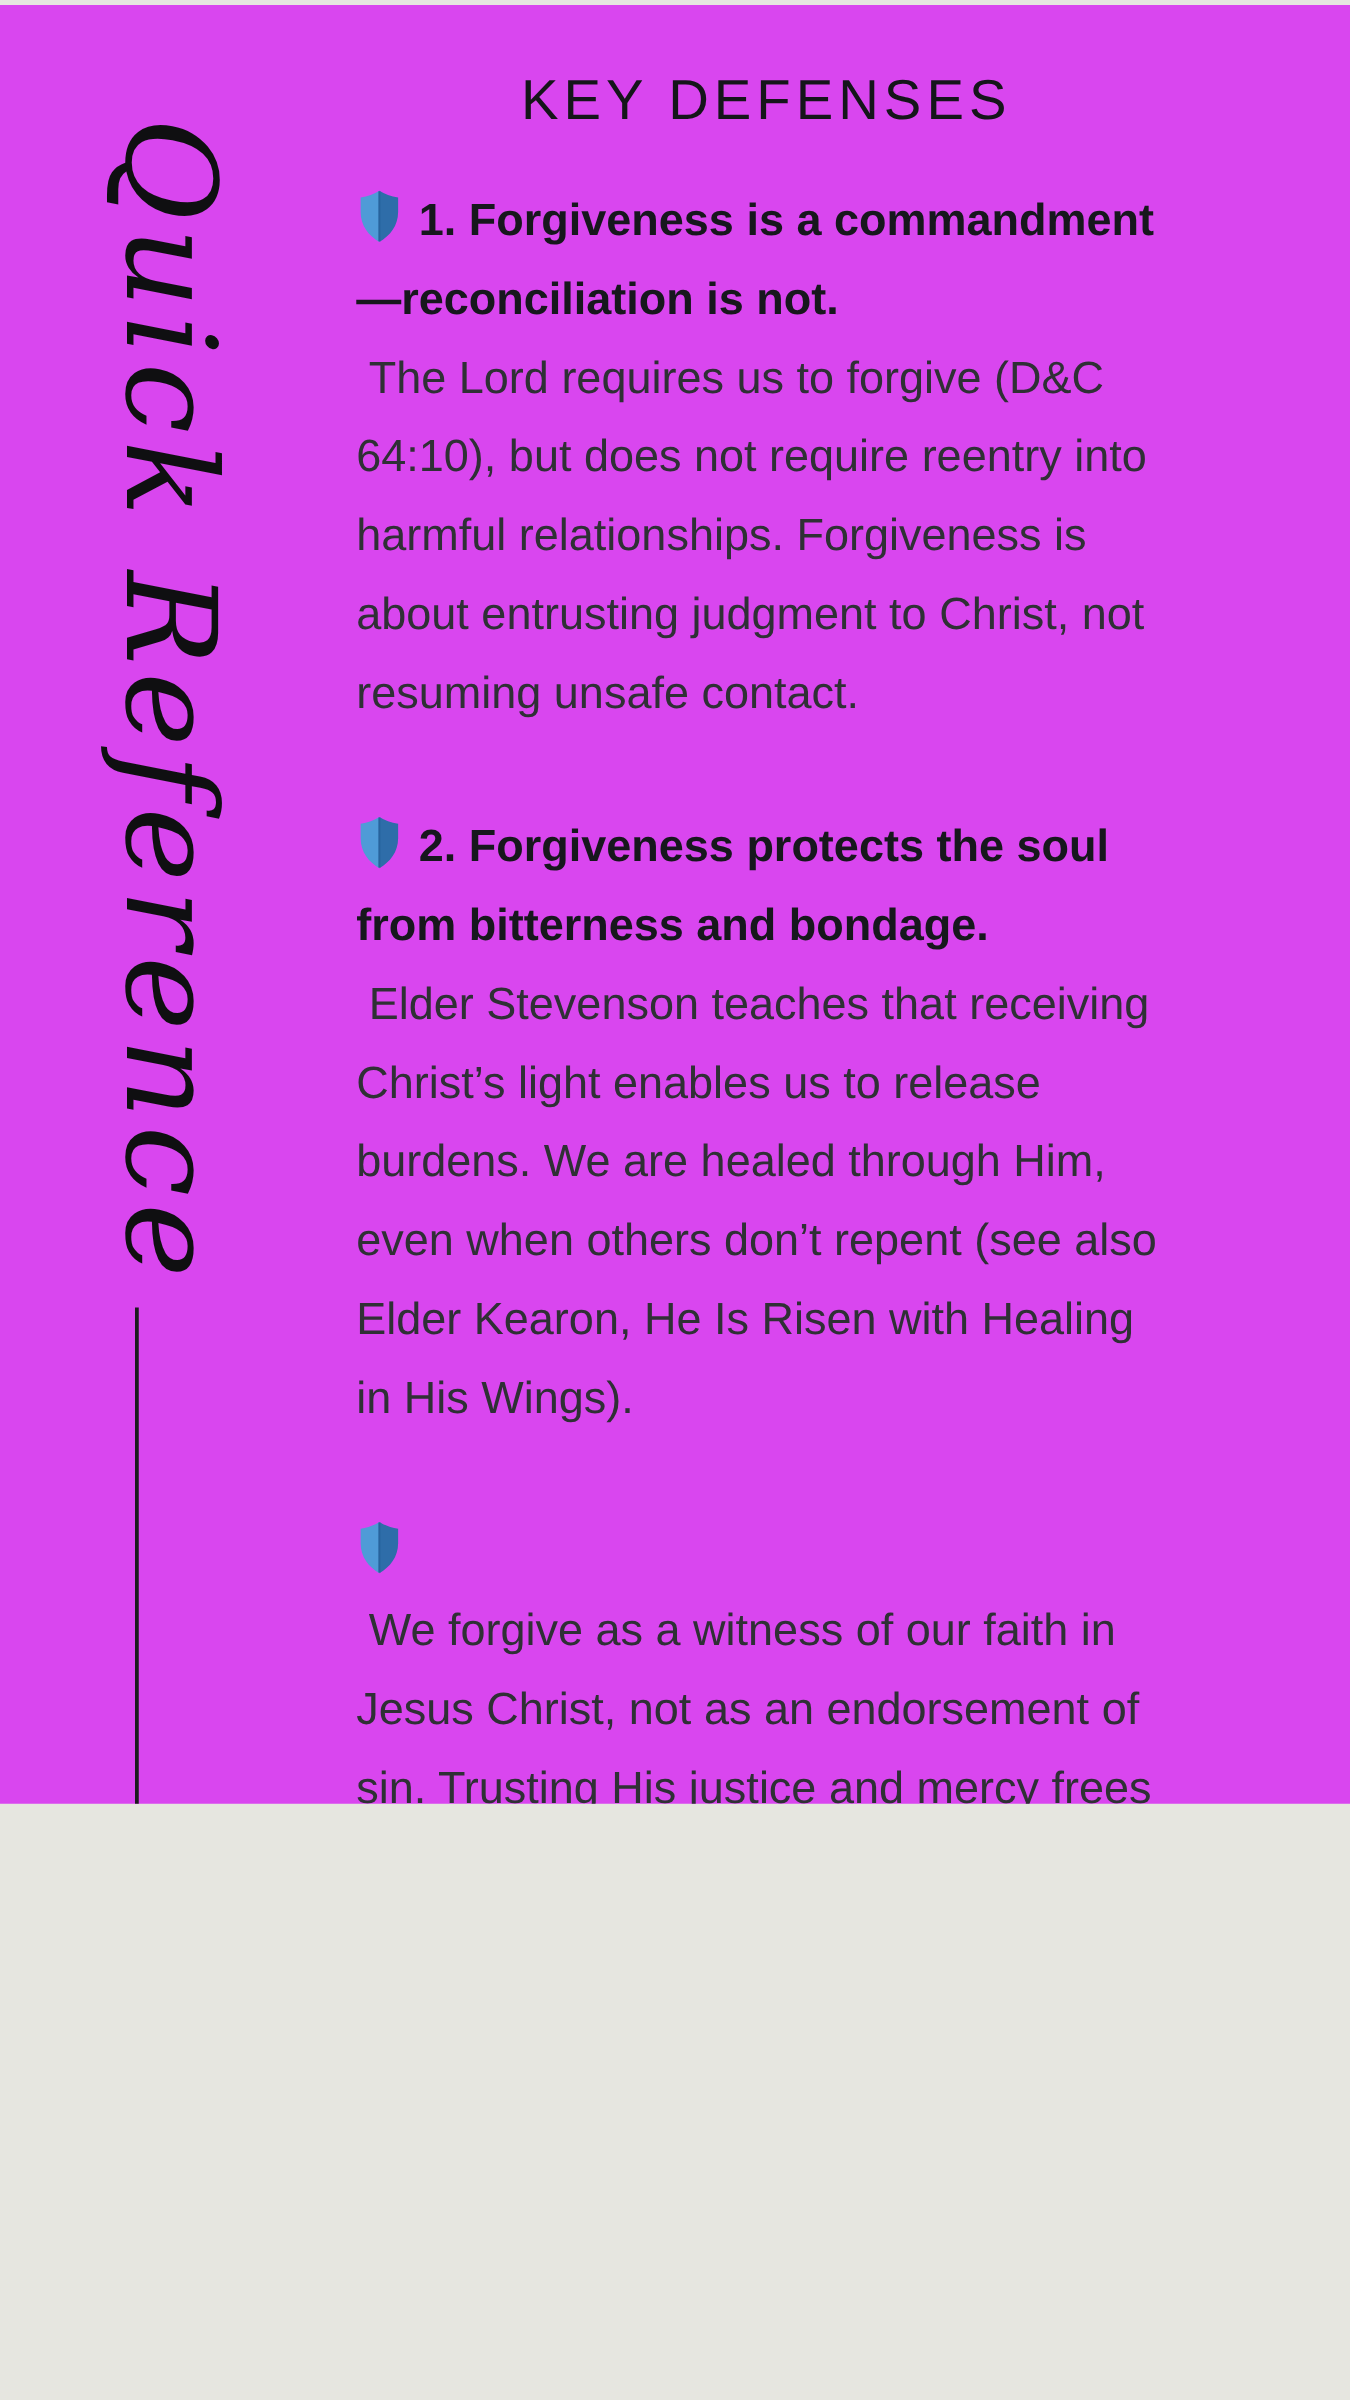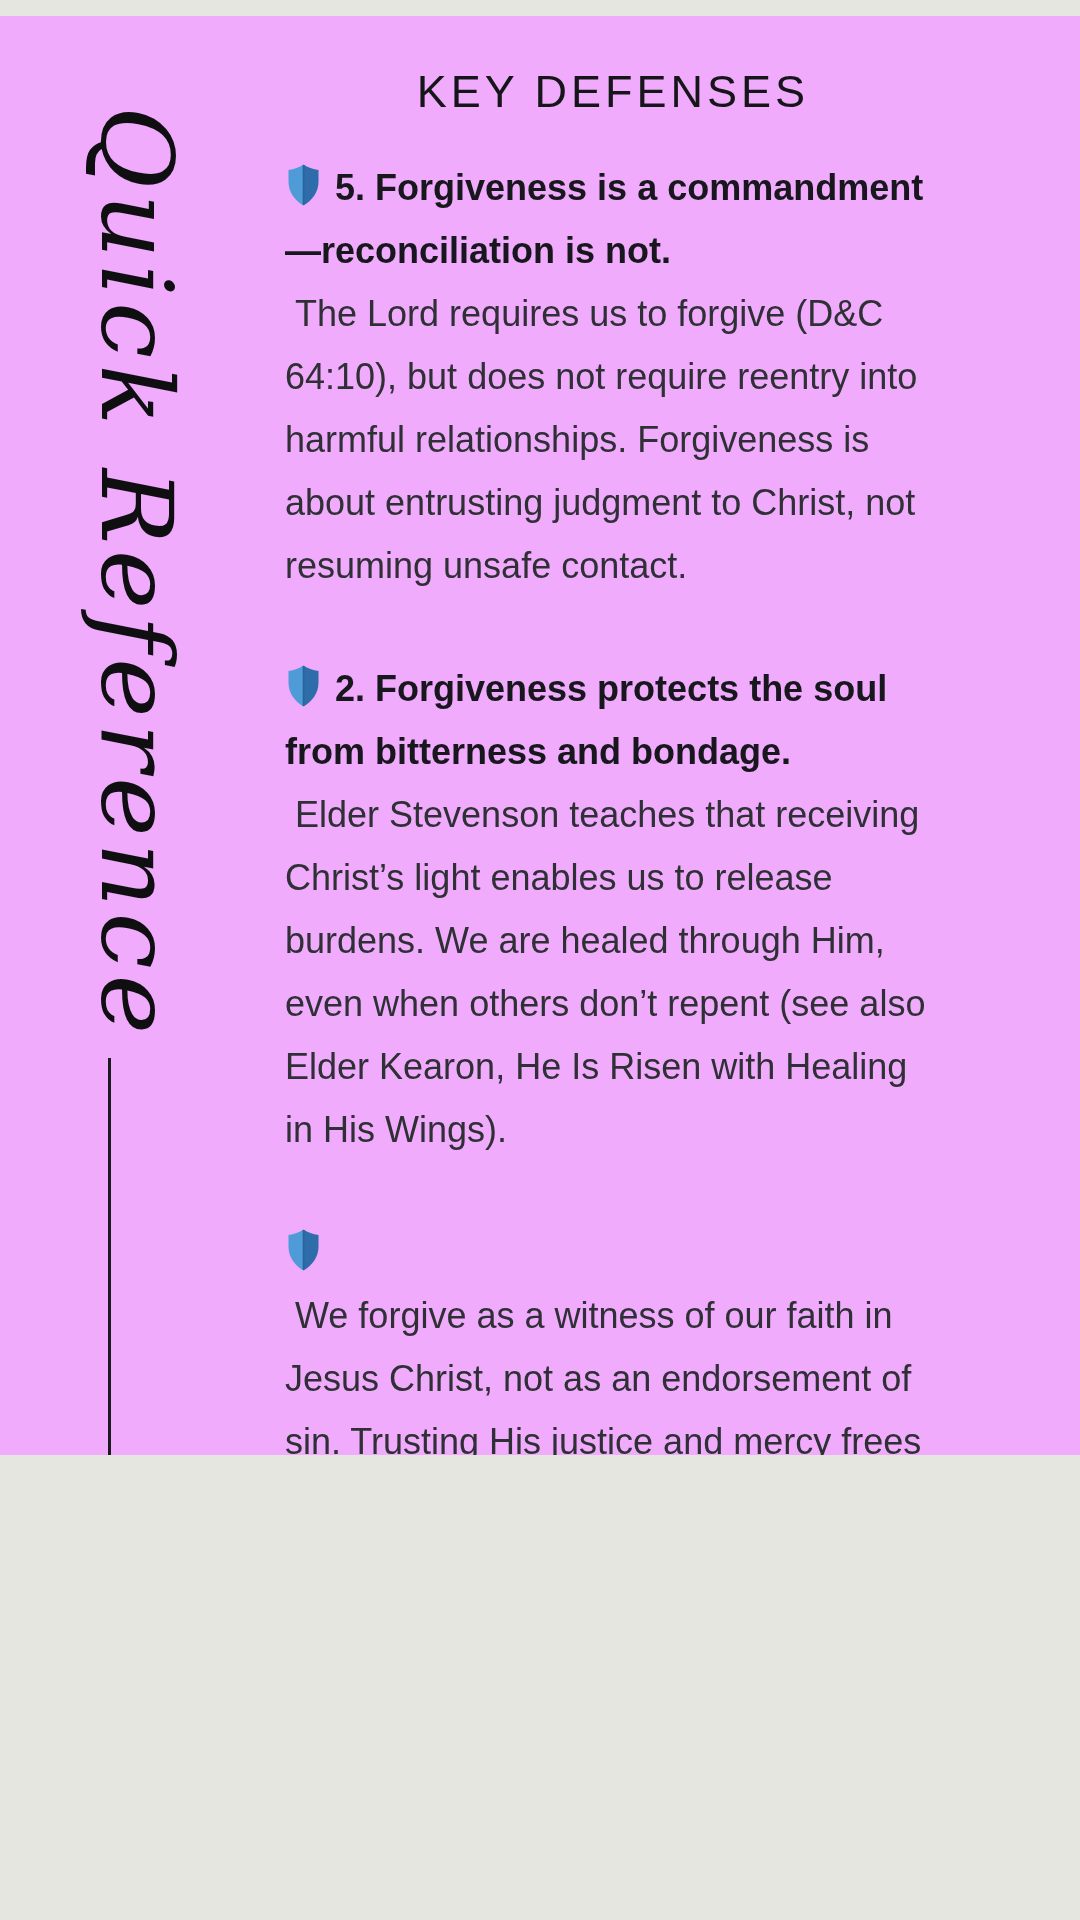--- a/index.html
+++ b/index.html
@@ -1,20 +1,20 @@
 <!DOCTYPE html>
 <html><head>
 <meta charset="utf-8">
 <style>
   html,body{margin:0;padding:0;background:#e6e6e0;}
   .canvas{
     position:relative;
     width:1080px;height:1439px;
-    margin:16px auto;
-    background:#f0abfc;
+    margin:4px auto;
+    background:#d946ef;
     overflow:hidden;
     font-family:"Liberation Sans","DejaVu Sans",sans-serif;
   }
   .title{
     position:absolute;
     left:280px;top:50px;width:666px;
     margin:0;
     text-align:center;
     font-size:45px;
     font-weight:500;
@@ -93,21 +93,21 @@
 
   <div class="side-rule"></div>
 
   <main class="content">
 
     <section class="defense">
       <h2 class="heading"><span class="shield"><svg width="37" height="44" viewBox="0 0 36 44" aria-hidden="true">
               <path d="M18 1.5 C14 4.2 8.5 6.2 3 7 L3 18.5 C3 29.5 9.5 37.5 18 42.5 Z" fill="#4f9bd7"></path>
               <path d="M18 1.5 C22 4.2 27.5 6.2 33 7 L33 18.5 C33 29.5 26.5 37.5 18 42.5 Z" fill="#2e6da9"></path>
               <line x1="18" y1="2" x2="18" y2="42" stroke-width="1.6" stroke="#27639c"></line>
-            </svg></span><span class="heading-text">5. Forgiveness is a commandment
+            </svg></span><span class="heading-text">1. Forgiveness is a commandment
 —reconciliation is not.</span></h2>
       <p class="body"> The Lord requires us to forgive (D&amp;C
 64:10), but does not require reentry into
 harmful relationships. Forgiveness is
 about entrusting judgment to Christ, not
 resuming unsafe contact.</p>
     </section>
 
     <section class="defense">
       <h2 class="heading"><span class="shield"><svg width="37" height="44" viewBox="0 0 36 44" aria-hidden="true">

